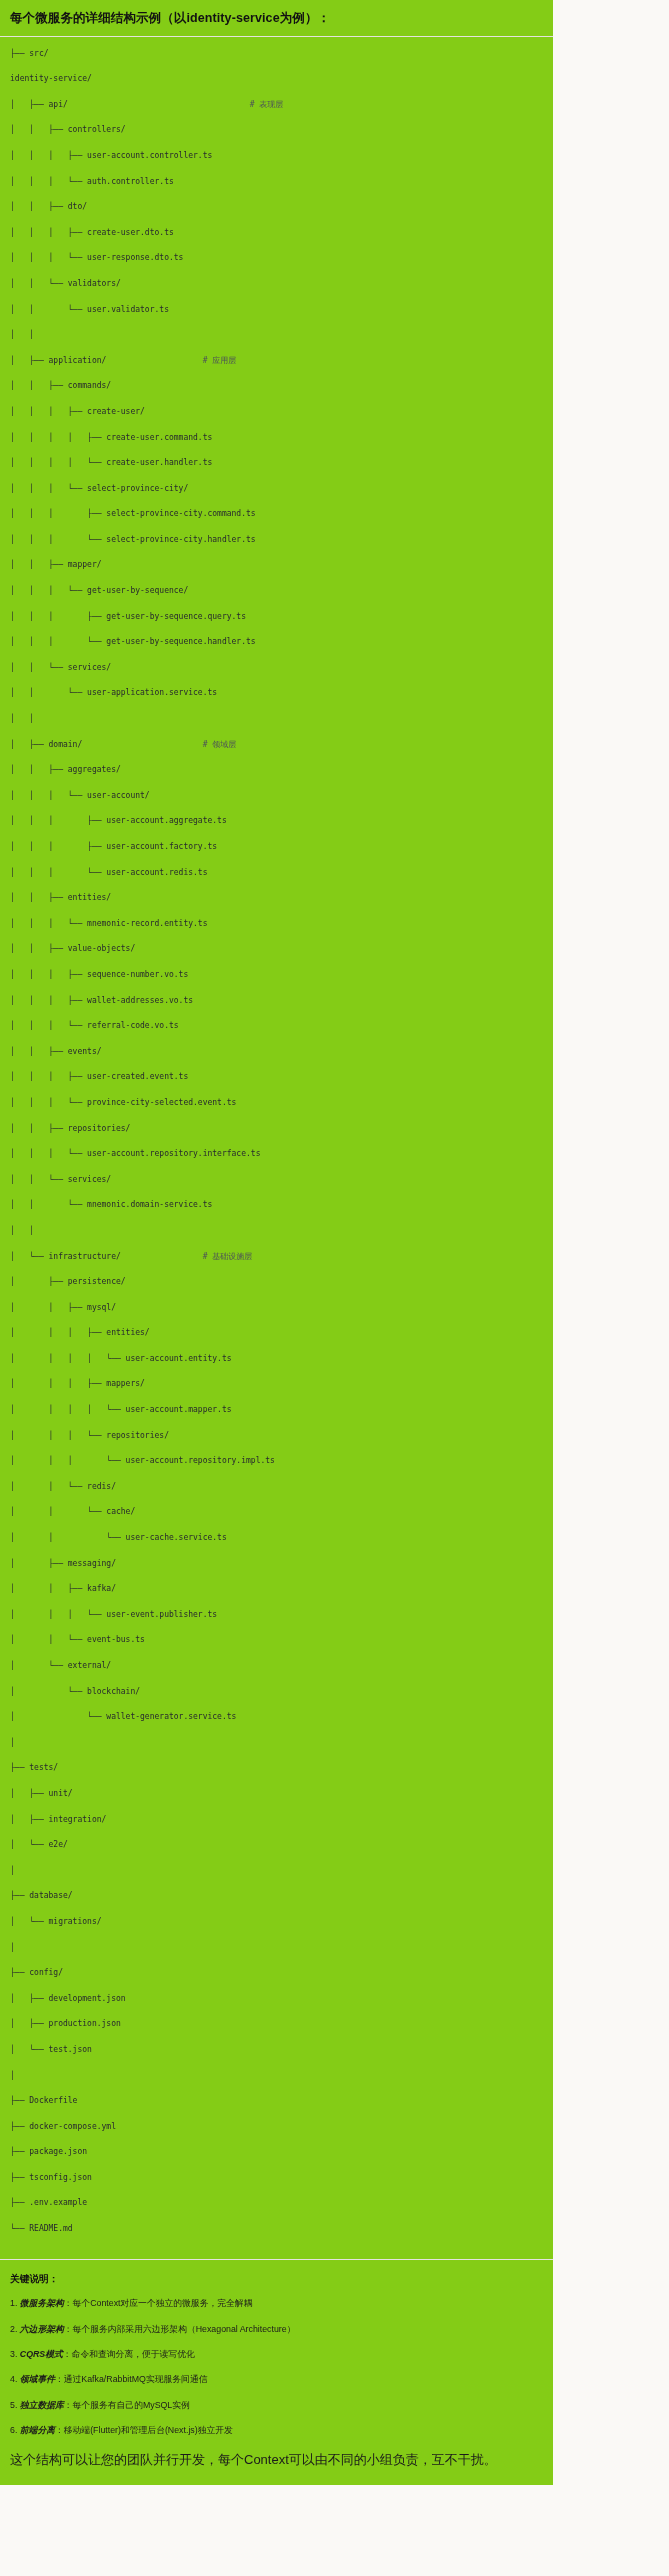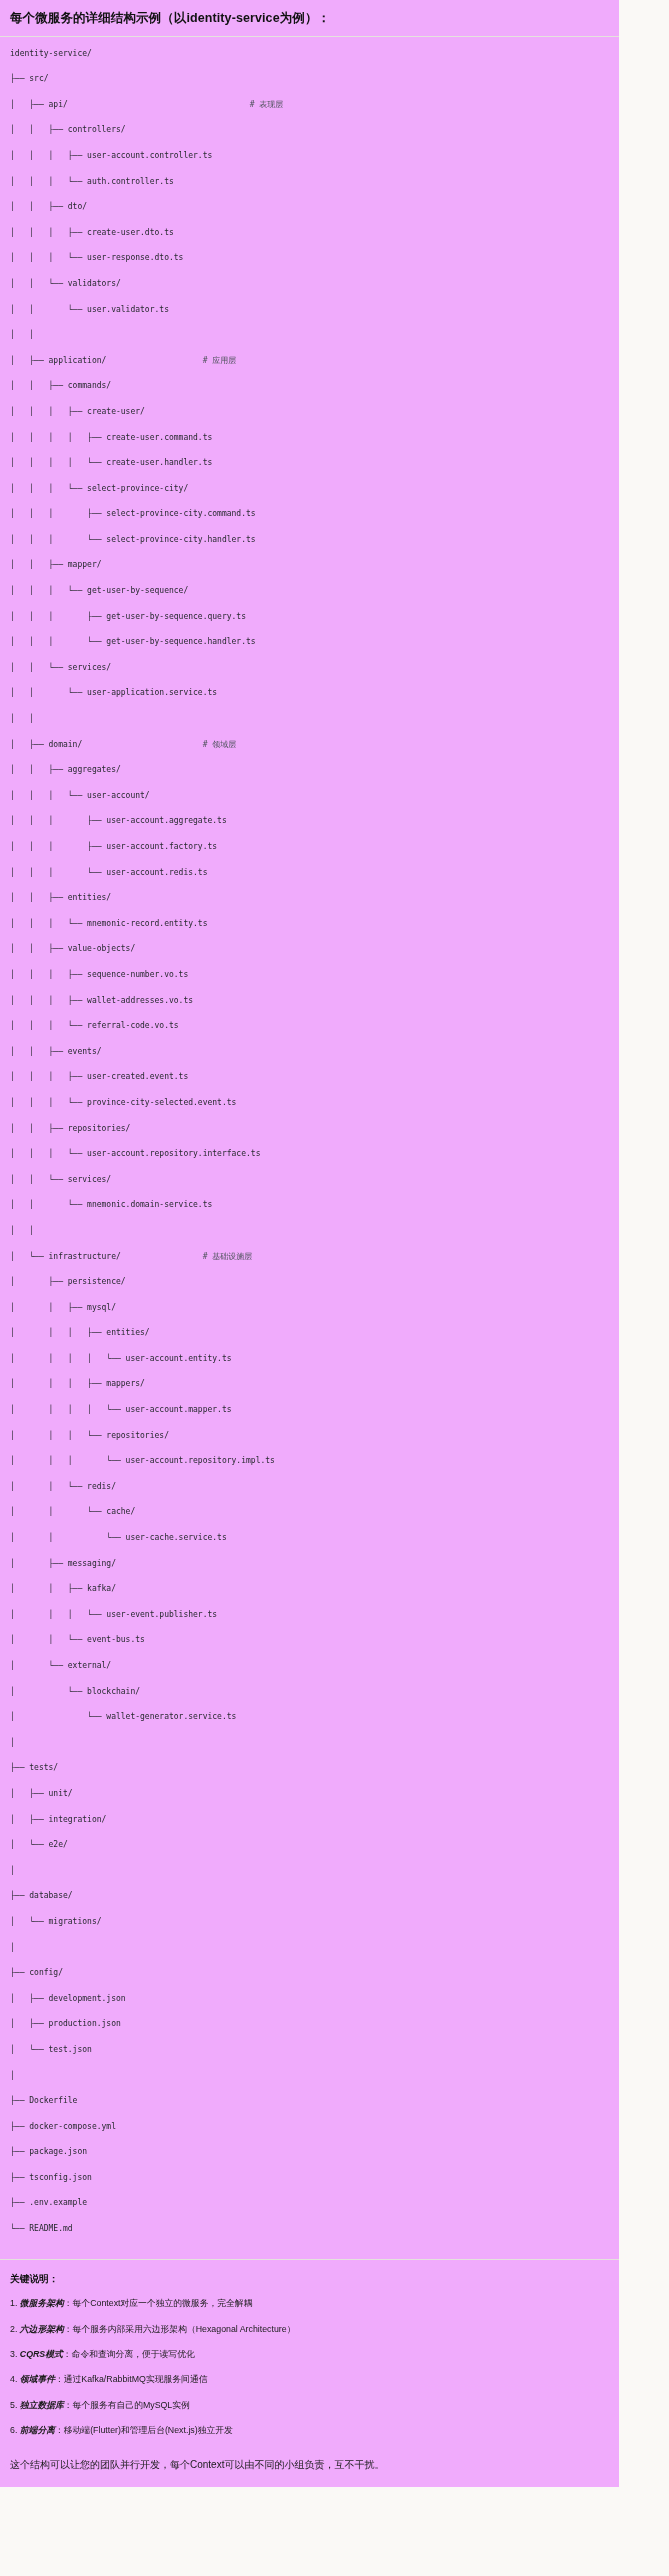--- a/index.html
+++ b/index.html
@@ -8,23 +8,23 @@
     padding: 0;
     background: #faf9f6;
   }
   body {
     width: 669px;
     font-family: "Liberation Sans", "DejaVu Sans", sans-serif;
     color: #1a1a1a;
     -webkit-font-smoothing: antialiased;
   }
   .page {
-    width: 619px;
+    width: 553px;
     box-sizing: border-box;
-    background: #f0abfc;
+    background: #84cc16;
     padding: 0;
   }
   
   .doc-title {
     font-size: 12.5px;
     font-weight: bold;
     line-height: 1.45;
     padding: 8.8px 10px 8.8px 10px;
     margin: 0;
     letter-spacing: 0.1px;
@@ -80,37 +80,37 @@
     font-weight: bold;
     font-style: italic;
   }
   .note-item .sep {
     font-weight: normal;
   }
   .note-item .desc {
     font-weight: normal;
   }
   .closing {
-    font-size: 10px;
+    font-size: 13px;
     line-height: 1.6;
-    margin: 20px 0 0 0;
+    margin: 13px 0 0 0;
     color: #1b1b1b;
   }
 </style>
 </head>
 <body style="background: rgb(250, 249, 246); color: rgb(26, 26, 26);">
 
 <div class="page">
 
   <h1 class="doc-title">每个微服务的详细结构示例（以identity-service为例）：</h1>
 
   <hr class="rule" style="background: rgb(229, 227, 221);">
 
-  <pre class="tree-block" id="tree-block"><span class="tree-line"><span>identity-service/</span></span>
-<span class="tree-line"><span>├── src/</span></span>
+  <pre class="tree-block" id="tree-block"><span class="tree-line"><span>├── src/</span></span>
+<span class="tree-line"><span>identity-service/</span></span>
 <span class="tree-line"><span>│   ├── api/</span>                            <span class="cmt" style="color: rgb(75, 80, 89); margin-left: 47px;"># 表现层</span></span>
 <span class="tree-line"><span>│   │   ├── controllers/</span></span>
 <span class="tree-line"><span>│   │   │   ├── user-account.controller.ts</span></span>
 <span class="tree-line"><span>│   │   │   └── auth.controller.ts</span></span>
 <span class="tree-line"><span>│   │   ├── dto/</span></span>
 <span class="tree-line"><span>│   │   │   ├── create-user.dto.ts</span></span>
 <span class="tree-line"><span>│   │   │   └── user-response.dto.ts</span></span>
 <span class="tree-line"><span>│   │   └── validators/</span></span>
 <span class="tree-line"><span>│   │       └── user.validator.ts</span></span>
 <span class="tree-line"><span>│   │</span></span>

